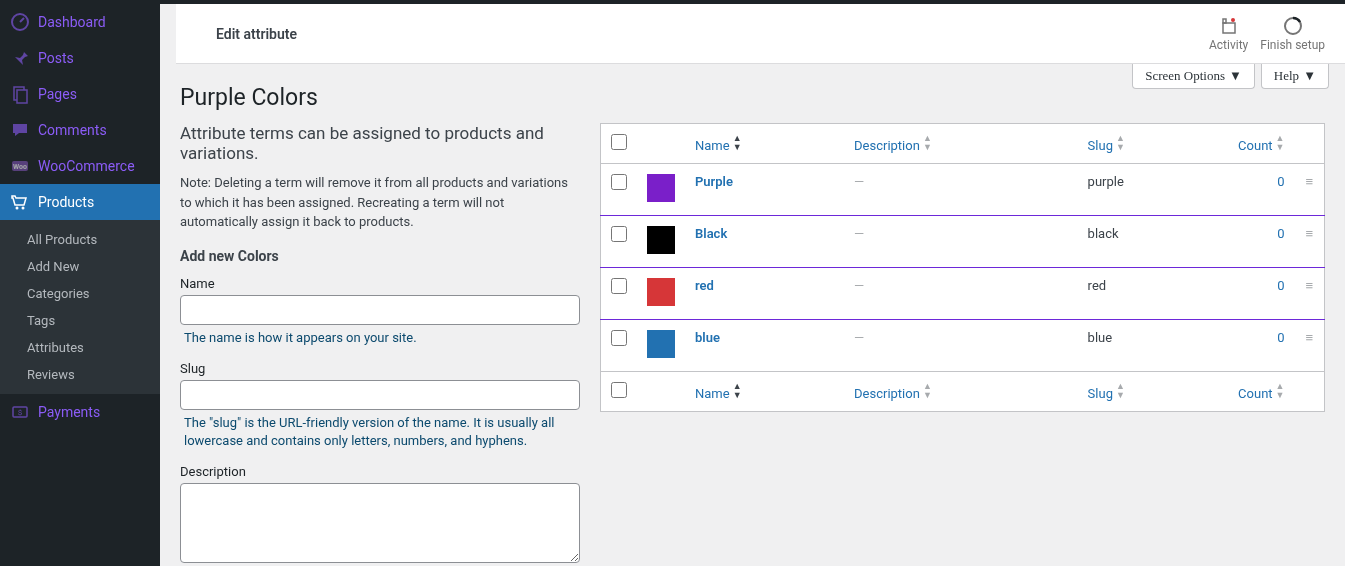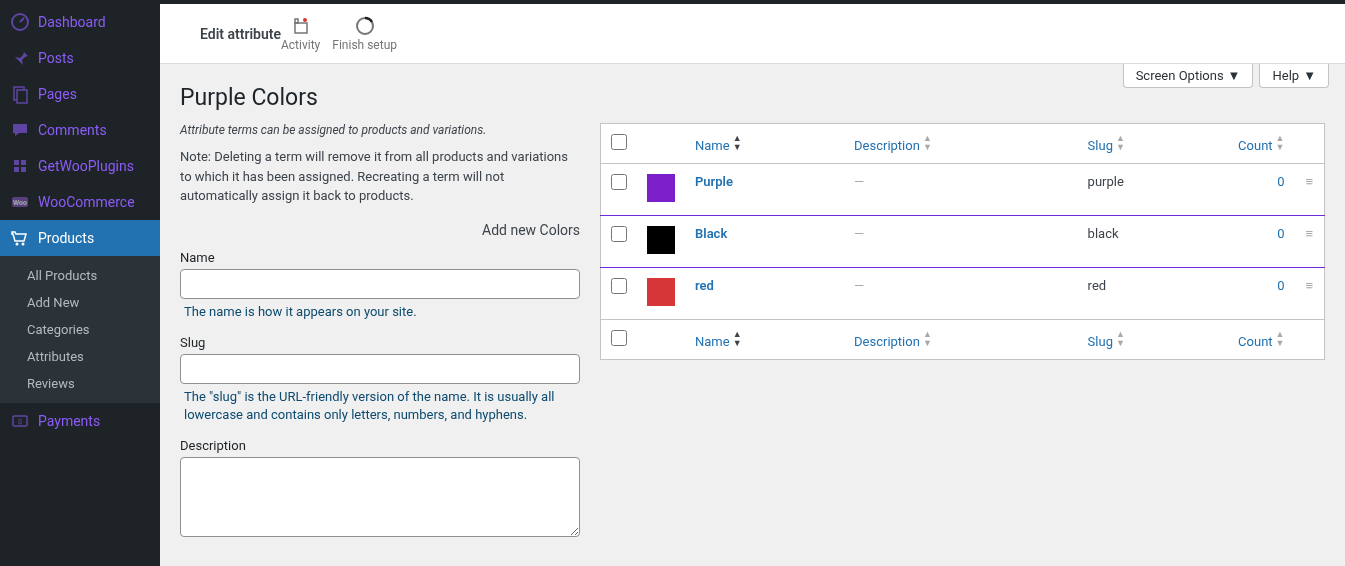--- a/index.html
+++ b/index.html
@@ -8,35 +8,35 @@
 .layout { display: flex; height: 562px; }
 .sidebar { width: 160px; background: #1d2327; color: #f0f0f1; flex-shrink: 0; font-size: 14px; }
 .sidebar .menu-item { display: flex; align-items: center; padding: 8px 10px; color: #8b5cf6; cursor: pointer; gap: 8px; }
 .sidebar .menu-item.active { background: #2271b1; color: #fff; position: relative; }
 .sidebar .menu-item.active::after { content: ''; position: absolute; right: -8px; top: 50%; transform: translateY(-50%); border: 8px solid transparent; border-right-color: #f0f0f1; }
 .sidebar .icon { width: 20px; height: 20px; display: inline-flex; align-items: center; justify-content: center; opacity: 0.6; }
 .sidebar .menu-item.active .icon { opacity: 1; }
 .submenu { background: #2c3338; padding: 6px 13px; }
 .submenu .sub-item { padding: 6px 12px 6px 14px; color: #b4b9be; cursor: pointer; font-size: 13px; }
 .main { flex: 1; display: flex; flex-direction: column; overflow: hidden; }
-.header-bar { background: #fff; height: 60px; display: flex; align-items: center; padding: 0 20px; border-bottom: 1px solid #dcdcde; }
+.header-bar { background: #fff; height: 60px; display: flex; align-items: center; justify-content: space-between; padding: 0 20px; border-bottom: 1px solid #dcdcde; margin-left: 16px; }
 .header-title { font-size: 14px; font-weight: 600; color: #3c434a; padding-left: 20px; }
 .header-actions { display: flex; gap: 12px; }
 .header-action { display: flex; flex-direction: column; align-items: center; gap: 2px; cursor: pointer; color: #757575; font-size: 12px; }
 .header-action .icon-lg { width: 20px; height: 20px; }
 .content { padding: 0 20px 20px 20px; position: relative; overflow: auto; flex: 1; }
 .top-right-tabs { position: absolute; right: 16px; top: 0; display: flex; gap: 6px; }
-.screen-tab { background: #fff; border: 1px solid #c3c4c7; border-top: none; padding: 4px 12px; font-size: 13px; border-radius: 0 0 4px 4px; cursor: pointer; color: #2c3338; display: flex; align-items: center; gap: 4px; }
+.screen-tab { background: #fff; border: 1px solid #c3c4c7; border-top: none; padding: 4px 12px; font-size: 13px; border-radius: 0 0 4px 4px; cursor: pointer; color: #2c3338; display: flex; align-items: center; gap: 4px; font-family: Liberation Serif, serif; }
 h1.page-title { font-size: 23px; font-weight: 400; color: #1d2327; padding-top: 20px; margin-bottom: 12px; }
 .two-col { display: flex; gap: 20px; margin-top: 12px; align-items: flex-start; }
 .col-left { width: 400px; flex-shrink: 0; }
 .col-right { flex: 1; }
-.intro { font-size: 12px; color: #3c434a; margin-bottom: 10px; font-style: italic; }
+.intro { font-size: 17px; color: #3c434a; margin-bottom: 10px; }
 .note { font-size: 13px; color: #3c434a; margin-bottom: 16px; line-height: 1.5; }
-.form-heading { font-size: 14px; font-weight: 400; margin-bottom: 12px; text-align: right; }
+.form-heading { font-size: 14px; font-weight: 700; margin-bottom: 12px; }
 .form-label { font-size: 13px; color: #1d2327; margin-bottom: 4px; display: block; }
 .text-input, .textarea-input { width: 100%; padding: 6px 8px; border: 1px solid #8c8f94; border-radius: 4px; font-size: 14px; background: #fff; }
 .textarea-input { height: 80px; resize: vertical; }
 .help-text { font-size: 13px; color: #0c4a6e; margin: 4px 0 14px 4px; line-height: 1.4; }
 .wp-table { width: 100%; border: 1px solid #c3c4c7; border-collapse: collapse; background: #fff; }
 .wp-table th, .wp-table td { padding: 10px 10px; text-align: left; vertical-align: top; font-size: 13px; }
 .wp-table thead th, .wp-table tfoot th { font-weight: 400; color: #2271b1; border-bottom: 1px solid #c3c4c7; margin-top: 36px; }
 .wp-table tfoot th { border-top: 1px solid #c3c4c7; border-bottom: none; }
 .wp-table tbody tr { border-bottom: 1px solid #6d28d9; }
 .wp-table tbody tr:last-child { border-bottom: none; }
@@ -87,31 +87,20 @@
     <div class="menu-item">
       <span class="icon">
           <svg width="20" height="20" viewBox="0 0 20 20" fill="currentColor">
             <path d="M3 4h14v9h-8l-4 3v-3h-2z"></path>
           </svg>
         </span>
       <span>Comments</span>
     </div>
     <div class="menu-item">
       <span class="icon">
-          <svg width="20" height="20" viewBox="0 0 20 20" fill="currentColor">
-            <rect x="4" y="4" width="5" height="5"></rect>
-            <rect x="11" y="4" width="5" height="5"></rect>
-            <rect x="4" y="11" width="5" height="5"></rect>
-            <rect x="11" y="11" width="5" height="5"></rect>
-          </svg>
-        </span>
-      <span>GetWooPlugins</span>
-    </div>
-    <div class="menu-item">
-      <span class="icon">
           <svg width="20" height="20" viewBox="0 0 20 20">
             <rect x="2" y="5" width="16" height="10" rx="2" fill="#7f54b3"></rect>
             <text x="10" y="13" font-size="7" fill="#fff" text-anchor="middle" font-weight="bold">Woo</text>
           </svg>
         </span>
       <span>WooCommerce</span>
     </div>
     <div class="menu-item active">
       <span class="icon">
           <svg width="20" height="20" viewBox="0 0 20 20" fill="currentColor">
@@ -119,20 +108,21 @@
             <circle cx="7" cy="16" r="1.5"></circle>
             <circle cx="13" cy="16" r="1.5"></circle>
           </svg>
         </span>
       <span>Products</span>
     </div>
     <div class="submenu">
       <div class="sub-item">All Products</div>
       <div class="sub-item">Add New</div>
       <div class="sub-item">Categories</div>
+      <div class="sub-item">Tags</div>
       <div class="sub-item">Attributes</div>
       <div class="sub-item">Reviews</div>
     </div>
     <div class="menu-item">
       <span class="icon">
           <svg width="20" height="20" viewBox="0 0 20 20" fill="currentColor">
             <rect x="3" y="5" width="14" height="10" rx="1" fill="none" stroke="currentColor" stroke-width="1.5"></rect>
             <text x="10" y="13" font-size="8" fill="currentColor" text-anchor="middle">$</text>
           </svg>
         </span>
@@ -232,20 +222,29 @@
                 </tr>
                 <tr>
                   <td class="cb"><input type="checkbox" class="chk" style=""></td>
                   <td class="swatch-col"><span class="swatch" style="background:#d63638"></span></td>
                   <td><a class="term-link">red</a></td>
                   <td><span class="dash">—</span></td>
                   <td>red</td>
                   <td class="count-col"><a class="count-link">0</a></td>
                   <td class="handle-col"><span>≡</span></td>
                 </tr>
+                <tr>
+                  <td class="cb"><input type="checkbox" class="chk" style=""></td>
+                  <td class="swatch-col"><span class="swatch" style="background:#2271b1"></span></td>
+                  <td><a class="term-link">blue</a></td>
+                  <td><span class="dash">—</span></td>
+                  <td>blue</td>
+                  <td class="count-col"><a class="count-link">0</a></td>
+                  <td class="handle-col"><span>≡</span></td>
+                </tr>
               </tbody>
             <tfoot>
               <tr>
                 <th class="cb"><input type="checkbox" class="chk" style=""></th>
                 <th class="swatch-col"></th>
                 <th><span>Name</span><span class="sort-icon">▲<br>▼</span></th>
                 <th><span>Description</span><span class="sort-icon" style="color:#a7aaad;">▲<br>▼</span></th>
                 <th><span>Slug</span><span class="sort-icon" style="color:#a7aaad;">▲<br>▼</span></th>
                 <th class="count-col"><span>Count</span><span class="sort-icon" style="color:#a7aaad;">▲<br>▼</span></th>
                 <th class="handle-col"></th>

